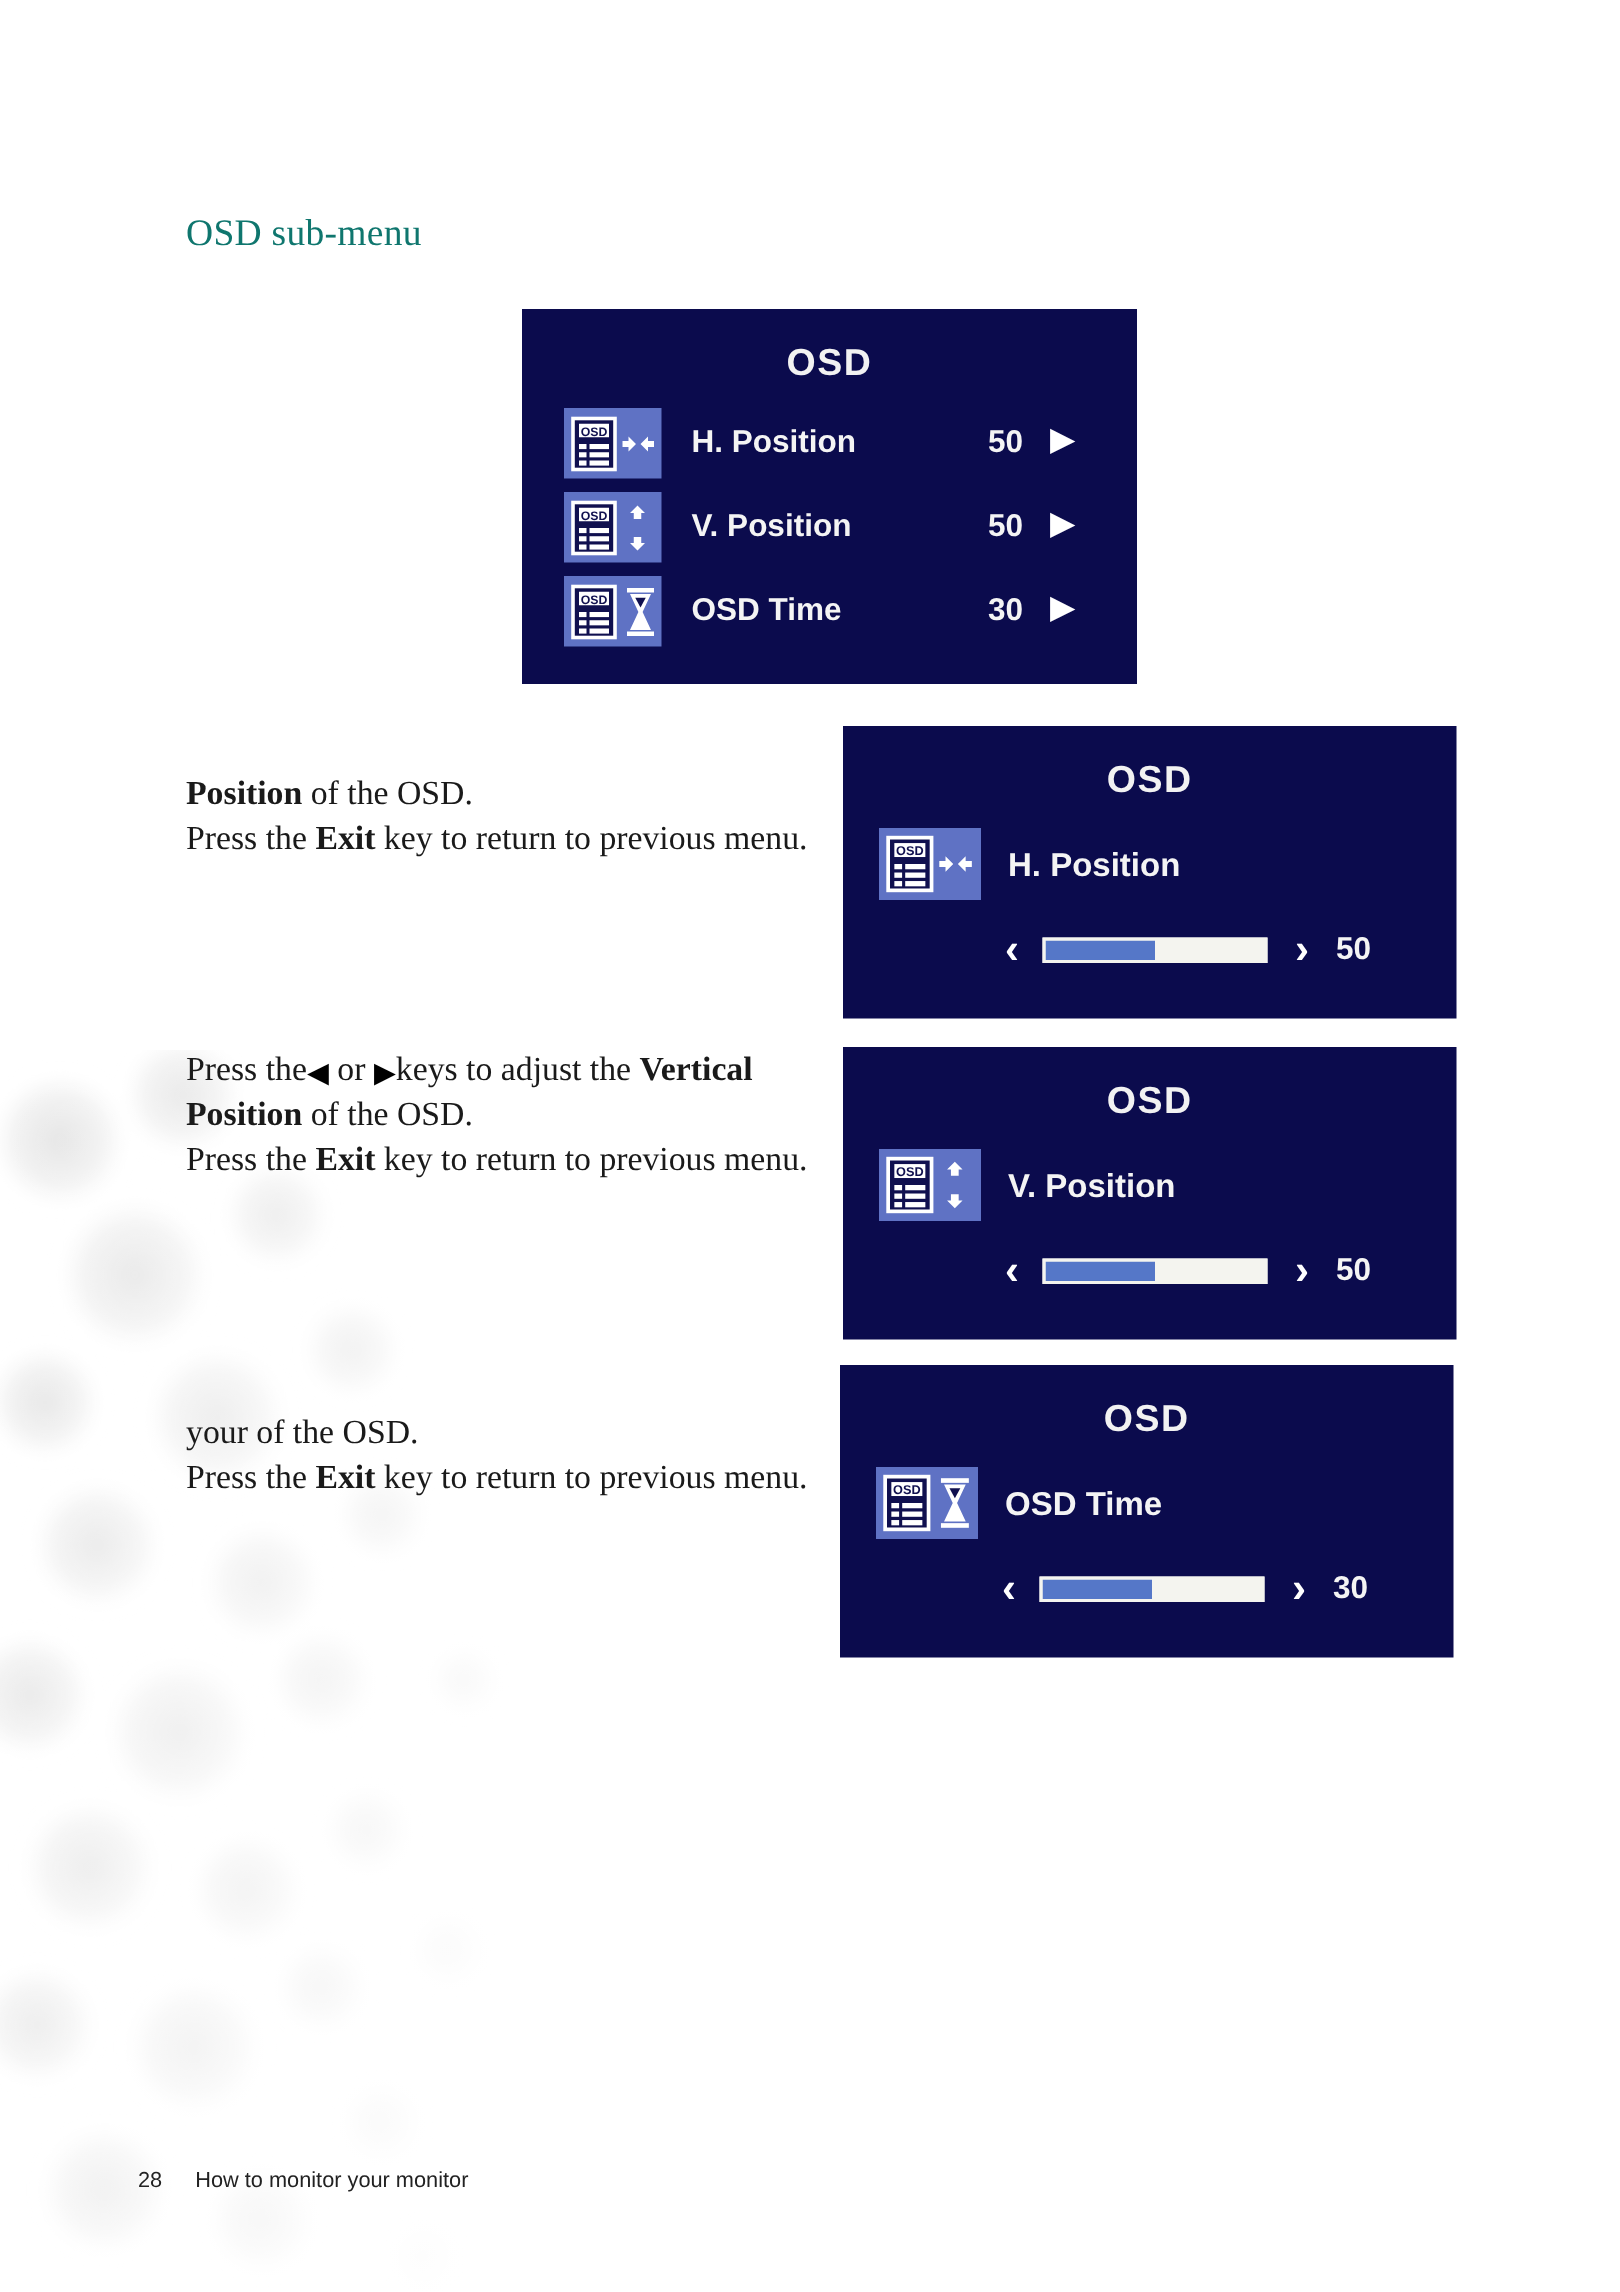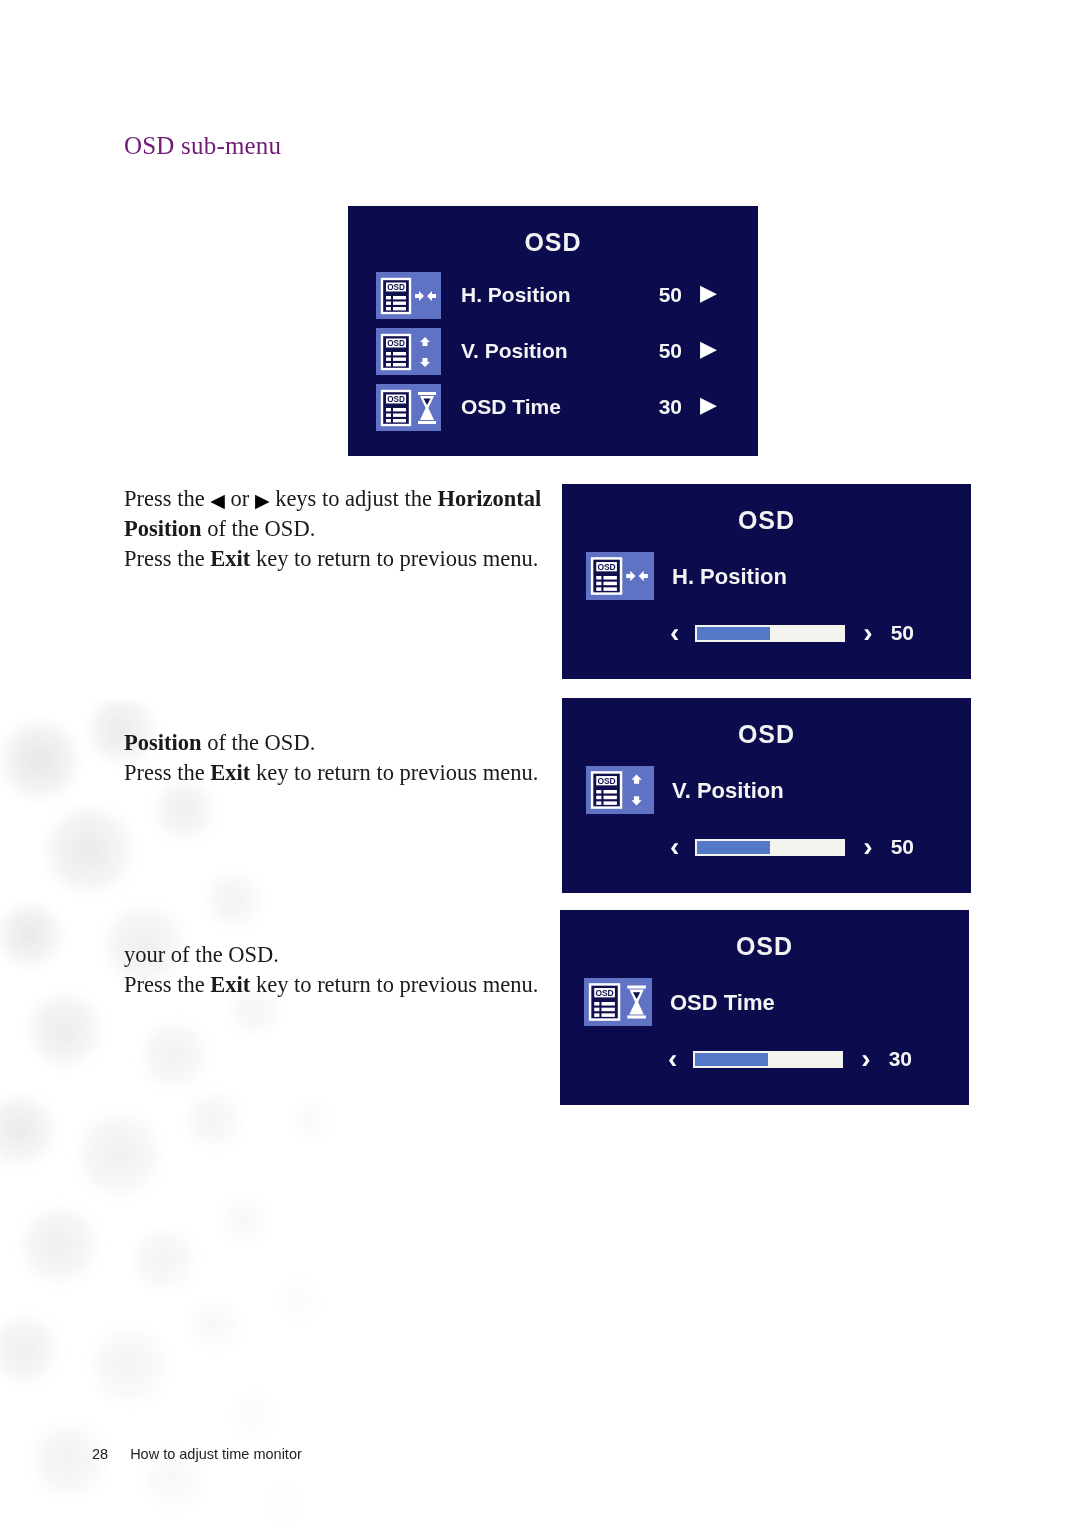--- a/index.html
+++ b/index.html
@@ -24,23 +24,23 @@
     height: 828px;
     pointer-events: none;
     z-index: 0;
   }
   #bubble-texture svg { display: block; width: 100%; height: 100%; }
 
   
   #page-title {
     position: absolute;
     left: 124px;
-    top: 132px;
+    top: 142px;
     font-size: 25px;
-    color: #701a75;
+    color: #0f766e;
     letter-spacing: 0.2px;
     z-index: 3;
   }
 
   
   .osd-panel {
     position: absolute;
     background: #0b0b4d;
     z-index: 3;
     font-family: "Liberation Sans", sans-serif;
@@ -260,23 +260,21 @@
         <path d="M44.5 10.5 L51.5 10.5 L48 17 Z" fill="#10104f"></path>
       </svg>
     </div>
     <div class="osd-row-label" style="left:113px; top:189px; font-size:21px;">OSD Time</div>
     <div class="osd-row-value" style="left:290px; top:189px; width:44px; font-size:21px;">30</div>
     <div class="osd-row-arrow" style="left:352px; top:186px; font-size:22px;">▶</div>
   </div>
 </div>
 
 <div class="instruction" style="left:124px; top:484px; width:430px;">
-  <span>
-    <span>Press the </span><span class="tri">◀</span><span> or </span><span class="tri">▶</span><span> keys to adjust the </span><b>Horizontal</b>
-  </span><br>
+  <br>
   <span><b>Position</b><span> of the OSD.</span></span><br>
   <span><span>Press the </span><b>Exit</b><span> key to return to previous menu.</span></span>
 </div>
 
 <div class="osd-panel" style="left:562px; top:484px; width:409px; height:195px;">
   <div class="osd-heading" style="top:22px; font-size:25px;">OSD</div>
   <div class="osd-icon-tile" style="left:24px; top:68px; width:68px; height:48px;">
     <svg width="62" height="42" viewBox="0 0 60 40">
       <rect x="3" y="3" width="28" height="34" fill="#10104f" stroke="#ffffff" stroke-width="2.4"></rect>
       <rect x="7" y="6.5" width="20" height="9" fill="#ffffff"></rect>
@@ -297,21 +295,23 @@
     <span class="chev" style="font-size:28px; margin-right:16px;">‹</span>
     <span class="slider-track" style="width:150px; height:17px;">
       <span class="slider-fill" id="fill-0" style="width: 50%;"></span>
     </span>
     <span class="chev" style="font-size:28px; margin-left:18px;">›</span>
     <span class="slider-value" style="font-size:21px; margin-left:18px;">50</span>
   </div>
 </div>
 
 <div class="instruction" style="left:124px; top:698px; width:430px;">
-  <br>
+  <span>
+    <span>Press the</span><span class="tri">◀</span><span> or </span><span class="tri">▶</span><span>keys to adjust the </span><b>Vertical</b>
+  </span><br>
   <span><b>Position</b><span> of the OSD.</span></span><br>
   <span><span>Press the </span><b>Exit</b><span> key to return to previous menu.</span></span>
 </div>
 
 <div class="osd-panel" style="left:562px; top:698px; width:409px; height:195px;">
   <div class="osd-heading" style="top:22px; font-size:25px;">OSD</div>
   <div class="osd-icon-tile" style="left:24px; top:68px; width:68px; height:48px;">
     <svg width="62" height="42" viewBox="0 0 60 40">
       <rect x="3" y="3" width="28" height="34" fill="#10104f" stroke="#ffffff" stroke-width="2.4"></rect>
       <rect x="7" y="6.5" width="20" height="9" fill="#ffffff"></rect>
@@ -370,14 +370,14 @@
     <span class="slider-track" style="width:150px; height:17px;">
       <span class="slider-fill" id="fill-2" style="width: 50%;"></span>
     </span>
     <span class="chev" style="font-size:28px; margin-left:18px;">›</span>
     <span class="slider-value" style="font-size:21px; margin-left:18px;">30</span>
   </div>
 </div>
 
 <div id="footer">
   <span>28</span>
-  <span>How to adjust time monitor</span>
+  <span>How to monitor your monitor</span>
 </div>
 
 </body></html>

